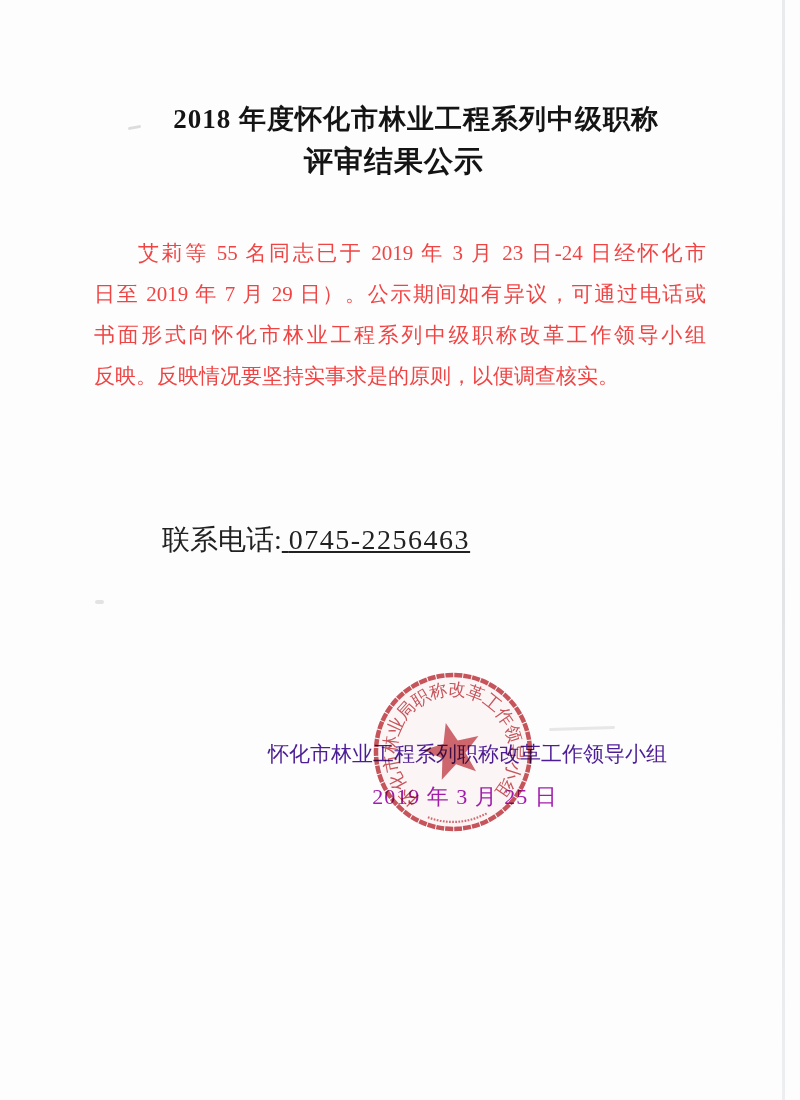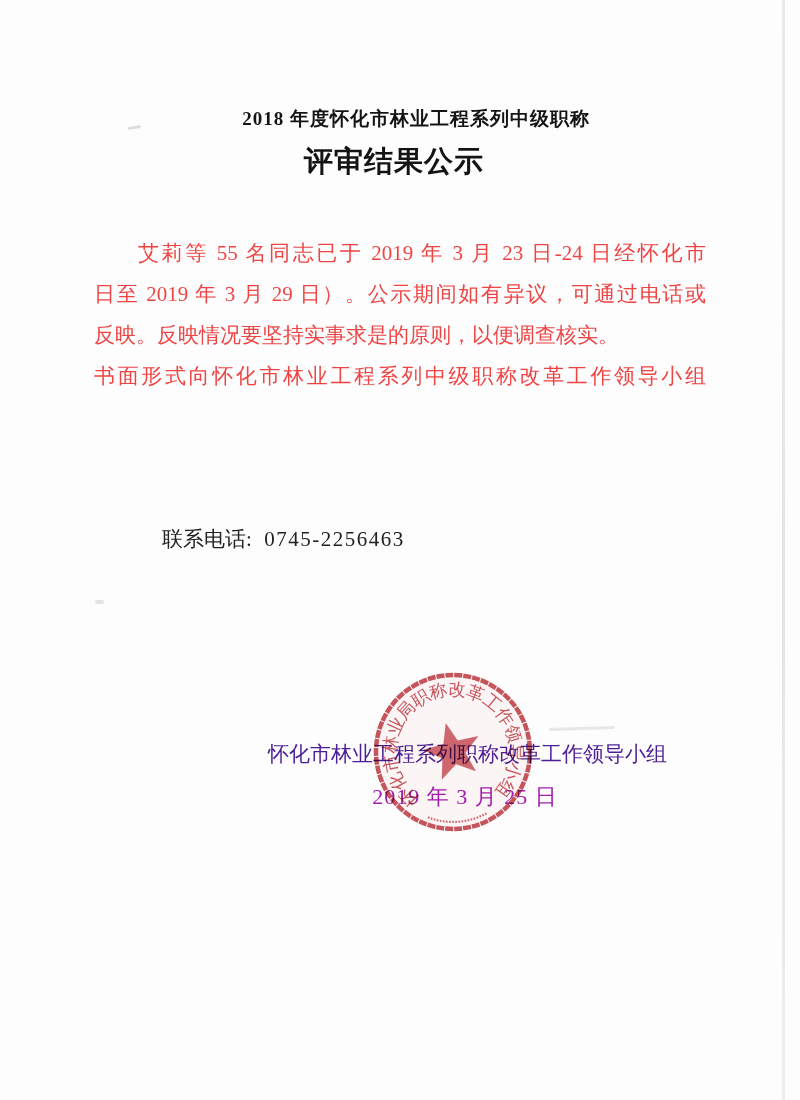--- a/index.html
+++ b/index.html
@@ -24,21 +24,21 @@
   
   .title-block {
     position: absolute;
     top: 97px; left: 0;
     width: 788px;
     text-align: center;
     font-weight: bold;
     color: #141414;
     letter-spacing: 1px;
   }
-  .title-line1 { font-size: 19px; line-height: 44px; padding-left: 44px; }
+  .title-line1 { font-size: 27px; line-height: 44px; padding-left: 44px; }
   .title-line2 { font-size: 29px; line-height: 40px; }
 
   
   .body-text {
     position: absolute;
     left: 94px; top: 233px;
     width: 612px;
     font-size: 21px;
     color: #ef4444;
   }
@@ -49,22 +49,23 @@
     text-align: justify;
     text-align-last: justify;
   }
   .body-line.first { text-indent: 44px; }
   .body-line.last  { text-align: left; text-align-last: left; }
 
   
   .contact {
     position: absolute;
     left: 162px; top: 517px;
-    font-size: 21px;
+    font-size: 28px;
     color: #222222;
+    text-decoration: underline;
   }
   .contact-row { height: 45px; line-height: 45px; }
   .contact-label { display: inline-block; min-width: 97px; }
   .contact-value { letter-spacing: 1.5px; }
 
   
   .sig-org {
     position: absolute;
     left: 268px; top: 738px;
     width: 394px;
@@ -107,23 +108,23 @@
 
   <div class="page-edge-line"></div>
 
   <div class="title-block">
     <div class="title-line1">2018 年度怀化市林业工程系列中级职称</div>
     <div class="title-line2">评审结果公示</div>
   </div>
 
   <div class="body-text">
     <div class="body-line first">艾莉等 55 名同志已于 2019 年 3 月 23 日-24 日经怀化市</div>
-    <div class="body-line">日至 2019 年 3 月 29 日）。公示期间如有异议，可通过电话或</div>
+    <div class="body-line">日至 2019 年 7 月 29 日）。公示期间如有异议，可通过电话或</div>
+    <div class="body-line">书面形式向怀化市林业工程系列中级职称改革工作领导小组</div>
     <div class="body-line last">反映。反映情况要坚持实事求是的原则，以便调查核实。</div>
-    <div class="body-line">书面形式向怀化市林业工程系列中级职称改革工作领导小组</div>
   </div>
 
   <div class="contact">
     <div class="contact-row">
       <span class="contact-label">联系电话:</span>
       <span class="contact-value">0745-2256463</span>
     </div>
   </div>
 
   <div class="sig-org">怀化市林业工程系列职称改革工作领导小组</div>

